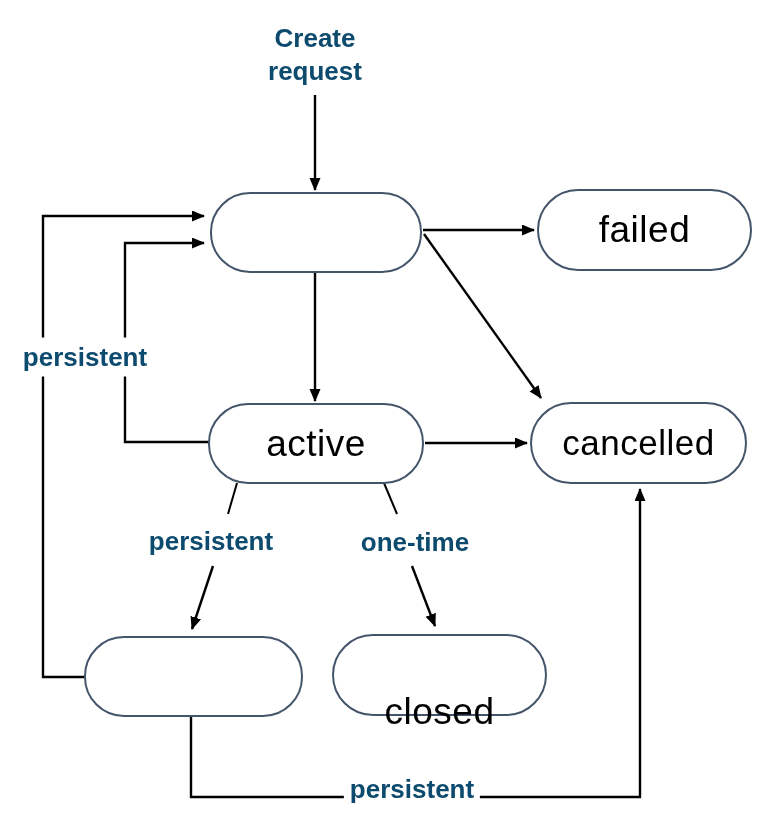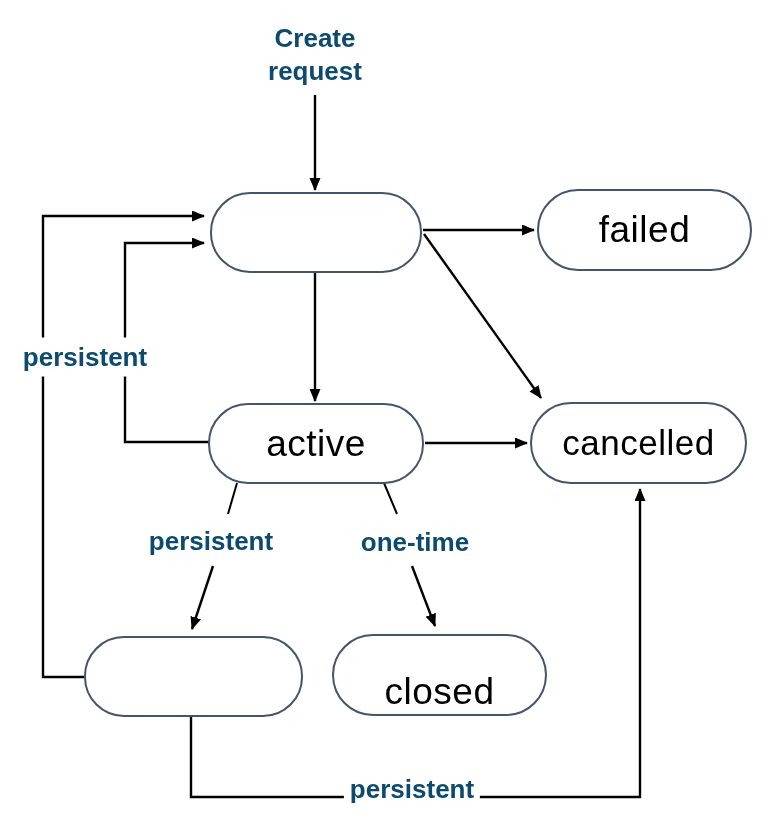--- a/index.html
+++ b/index.html
@@ -86,21 +86,21 @@
       <rect x="209" y="404" width="214" height="79" rx="39" ry="39"></rect>
       <rect x="531" y="403" width="215" height="80" rx="40" ry="40"></rect>
       <rect x="85" y="637" width="217" height="79" rx="39" ry="39"></rect>
       <rect x="333" y="635" width="213" height="80" rx="40" ry="40"></rect>
     </g>
   </svg>
 
   <div class="node-label" style="left:538px; top:190px; width:213px; height:80px;text-align:center;">failed</div>
   <div class="node-label" style="left:209px; top:404px; width:214px; height:79px;">active</div>
   <div class="node-label" style="left:531px; top:403px; width:215px; height:80px; font-size:35px;">cancelled</div>
-  <div class="node-label" style="left:333px; top:652px; width:213px; height:80px;">closed</div>
+  <div class="node-label" style="left:333px; top:672px; width:213px; height:80px;">closed</div>
 
   <div class="edge-label two-line" style="left:315px; top:22px;">Create request</div>
   <div class="edge-label masked" style="left:85px; top:357px;">persistent</div>
   <div class="edge-label" style="left:211px; top:541px;">persistent</div>
   <div class="edge-label" style="left:415px; top:530px;margin-top:12px;">one-time</div>
   <div class="edge-label masked" style="left:412px; top:789px;">persistent</div>
 
 </div>
 
 </body></html>

